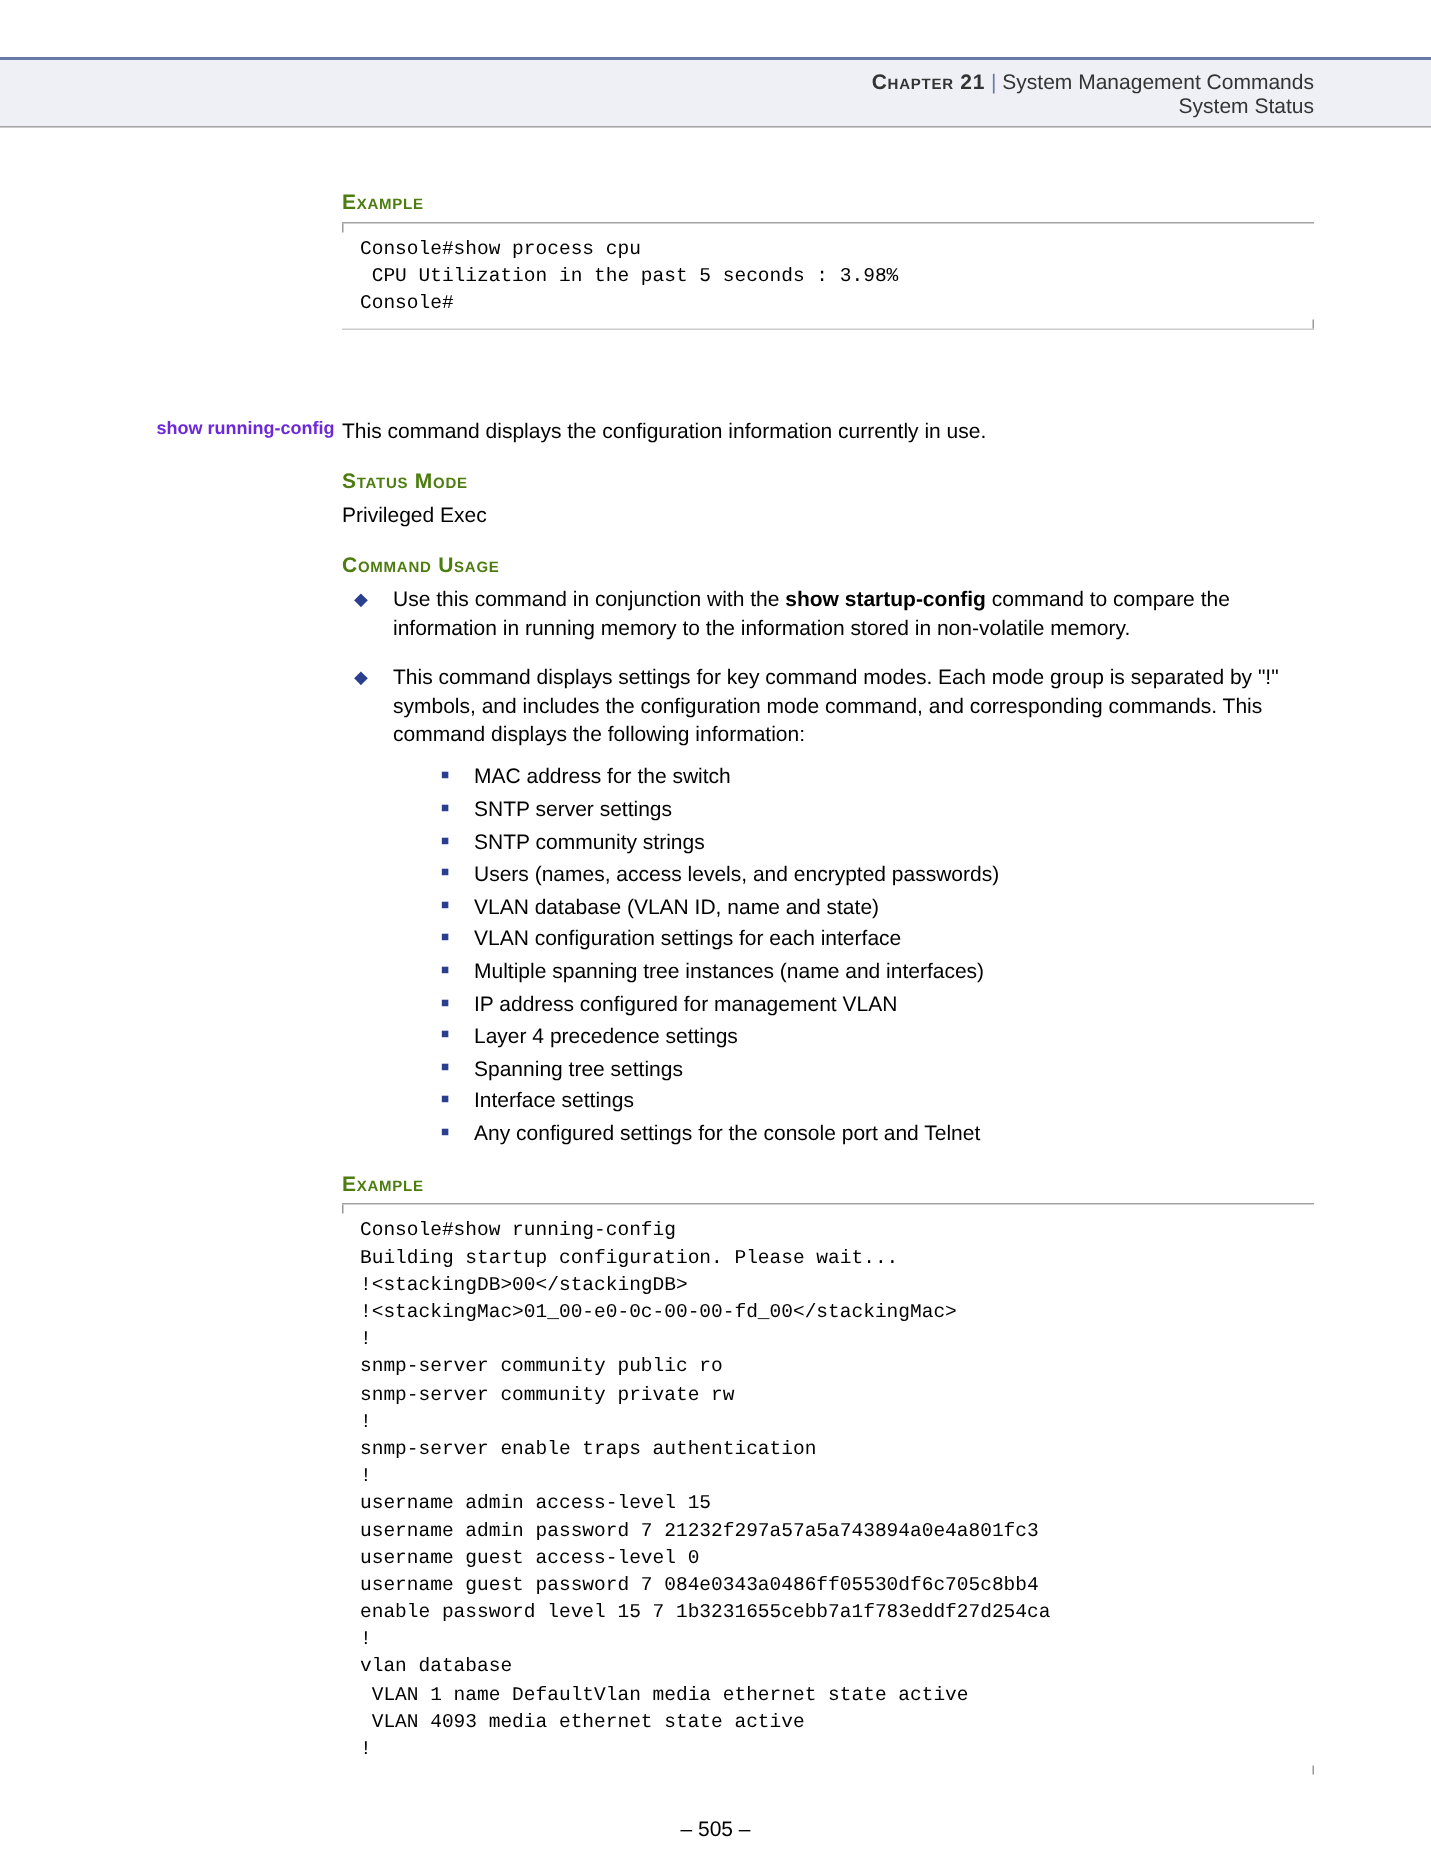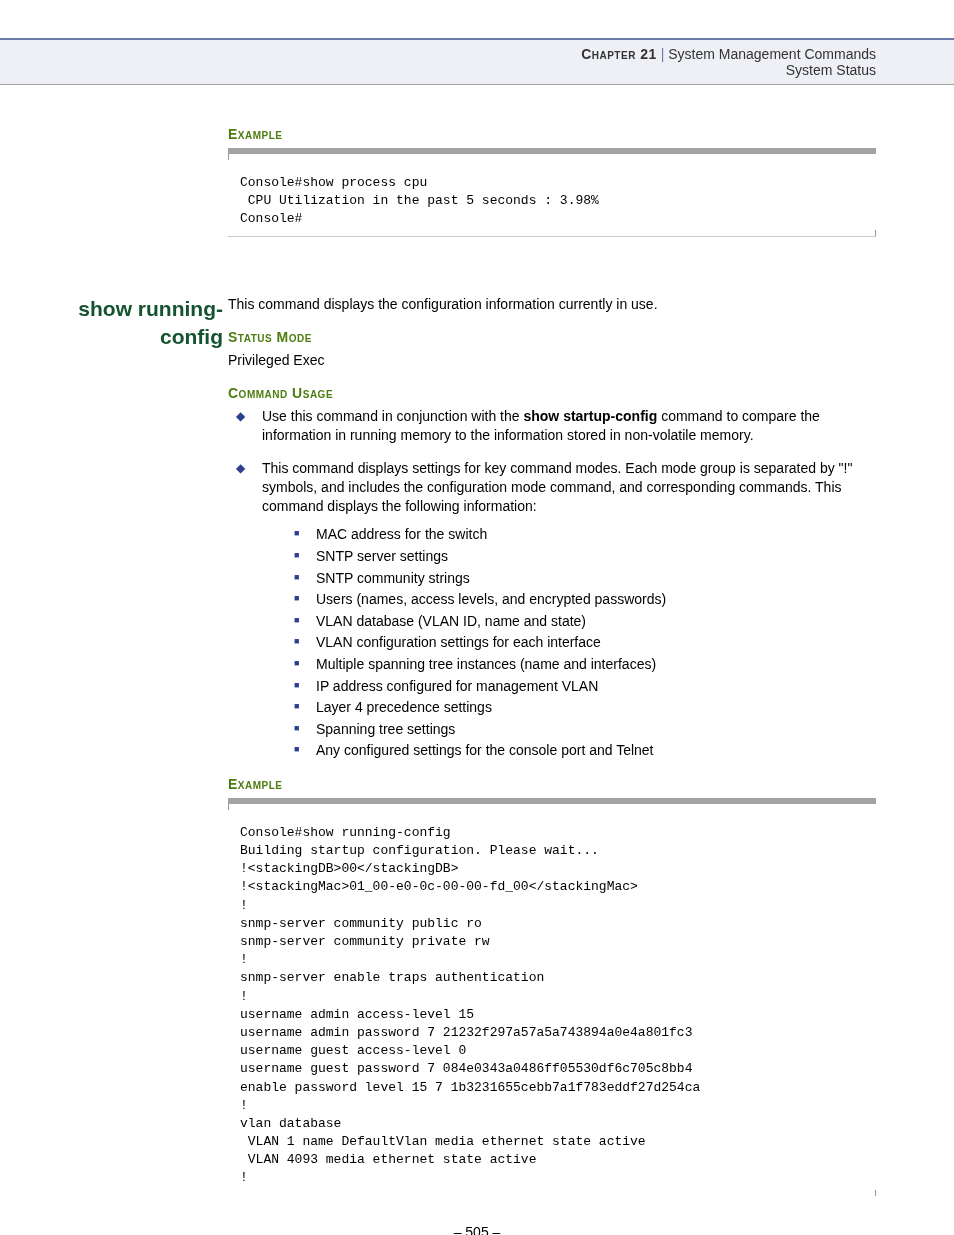--- a/index.html
+++ b/index.html
@@ -30,23 +30,23 @@
   }
   .section-heading {
     font-variant: small-caps;
     font-weight: bold;
     color: #4d7c0f;
     font-size: 14px;
     letter-spacing: 0.5px;
     margin-bottom: 4px;
   }
   .code-block {
-    border-top: 6px solid #a3a3a3;
+    border-top: 1px solid #a3a3a3;
     border-bottom: 1px solid #ccc;
-    padding: 20px 12px 8px 12px;
+    padding: 8px 12px 8px 12px;
     font-family: "Courier New", monospace;
     font-size: 13px;
     line-height: 1.4;
     white-space: pre;
     margin: 4px 0 4px 0;
     position: relative;
   }
   .code-block::before {
     content: "";
     position: absolute;
@@ -65,22 +65,22 @@
     margin-top: 58px;
     position: relative;
   }
   .cmd-name {
     position: absolute;
     left: -150px;
     top: 0;
     width: 145px;
     text-align: right;
     font-weight: bold;
-    color: #14532d;
-    font-size: 21px;
+    color: #6d28d9;
+    font-size: 12px;
     line-height: 1.3;
   }
   .para { margin-bottom: 14px; }
   .bold { font-weight: bold; }
   ul.diamond {
     list-style: none;
     padding-left: 0;
     margin-bottom: 14px;
   }
   ul.diamond > li {
@@ -162,20 +162,21 @@
             <li>MAC address for the switch</li>
             <li>SNTP server settings</li>
             <li>SNTP community strings</li>
             <li>Users (names, access levels, and encrypted passwords)</li>
             <li>VLAN database (VLAN ID, name and state)</li>
             <li>VLAN configuration settings for each interface</li>
             <li>Multiple spanning tree instances (name and interfaces)</li>
             <li>IP address configured for management VLAN</li>
             <li>Layer 4 precedence settings</li>
             <li>Spanning tree settings</li>
+            <li>Interface settings</li>
             <li>Any configured settings for the console port and Telnet</li>
           </ul>
         </li>
       </ul>
 
       <div class="section-heading">Example</div>
       <div class="code-block" style="border-bottom:none;">Console#show running-config
 Building startup configuration. Please wait...
 !&lt;stackingDB&gt;00&lt;/stackingDB&gt;
 !&lt;stackingMac&gt;01_00-e0-0c-00-00-fd_00&lt;/stackingMac&gt;

